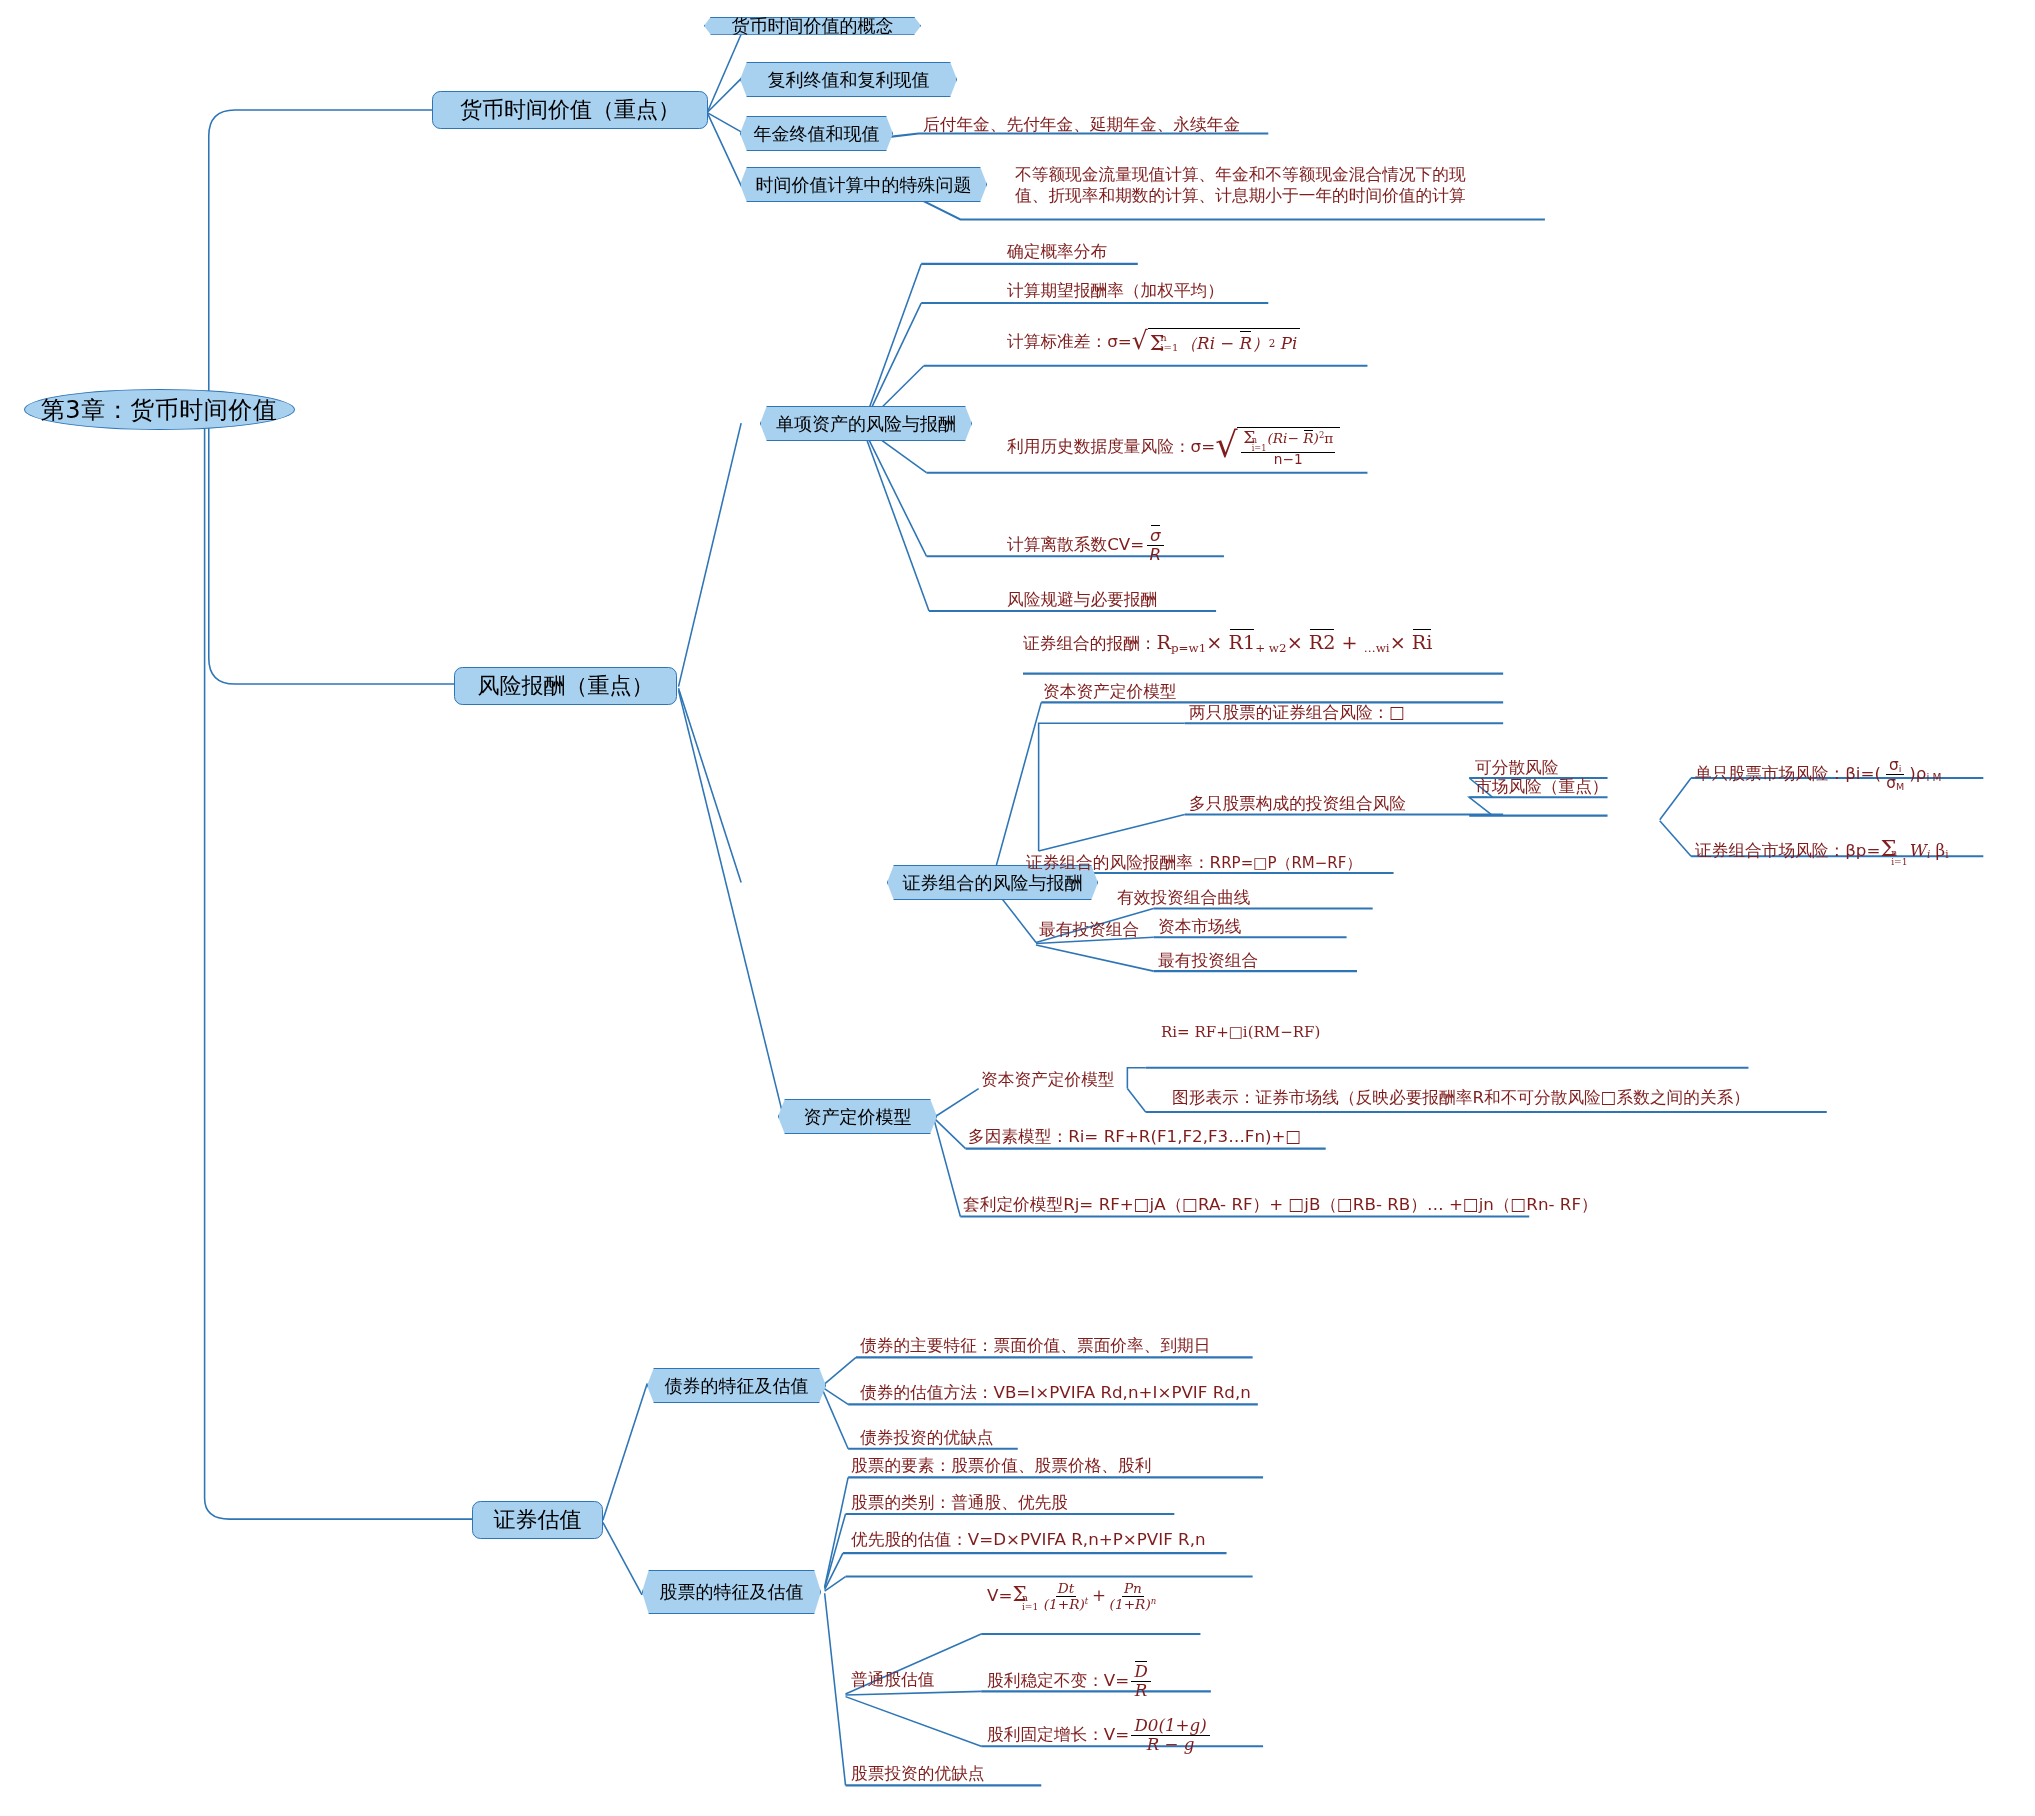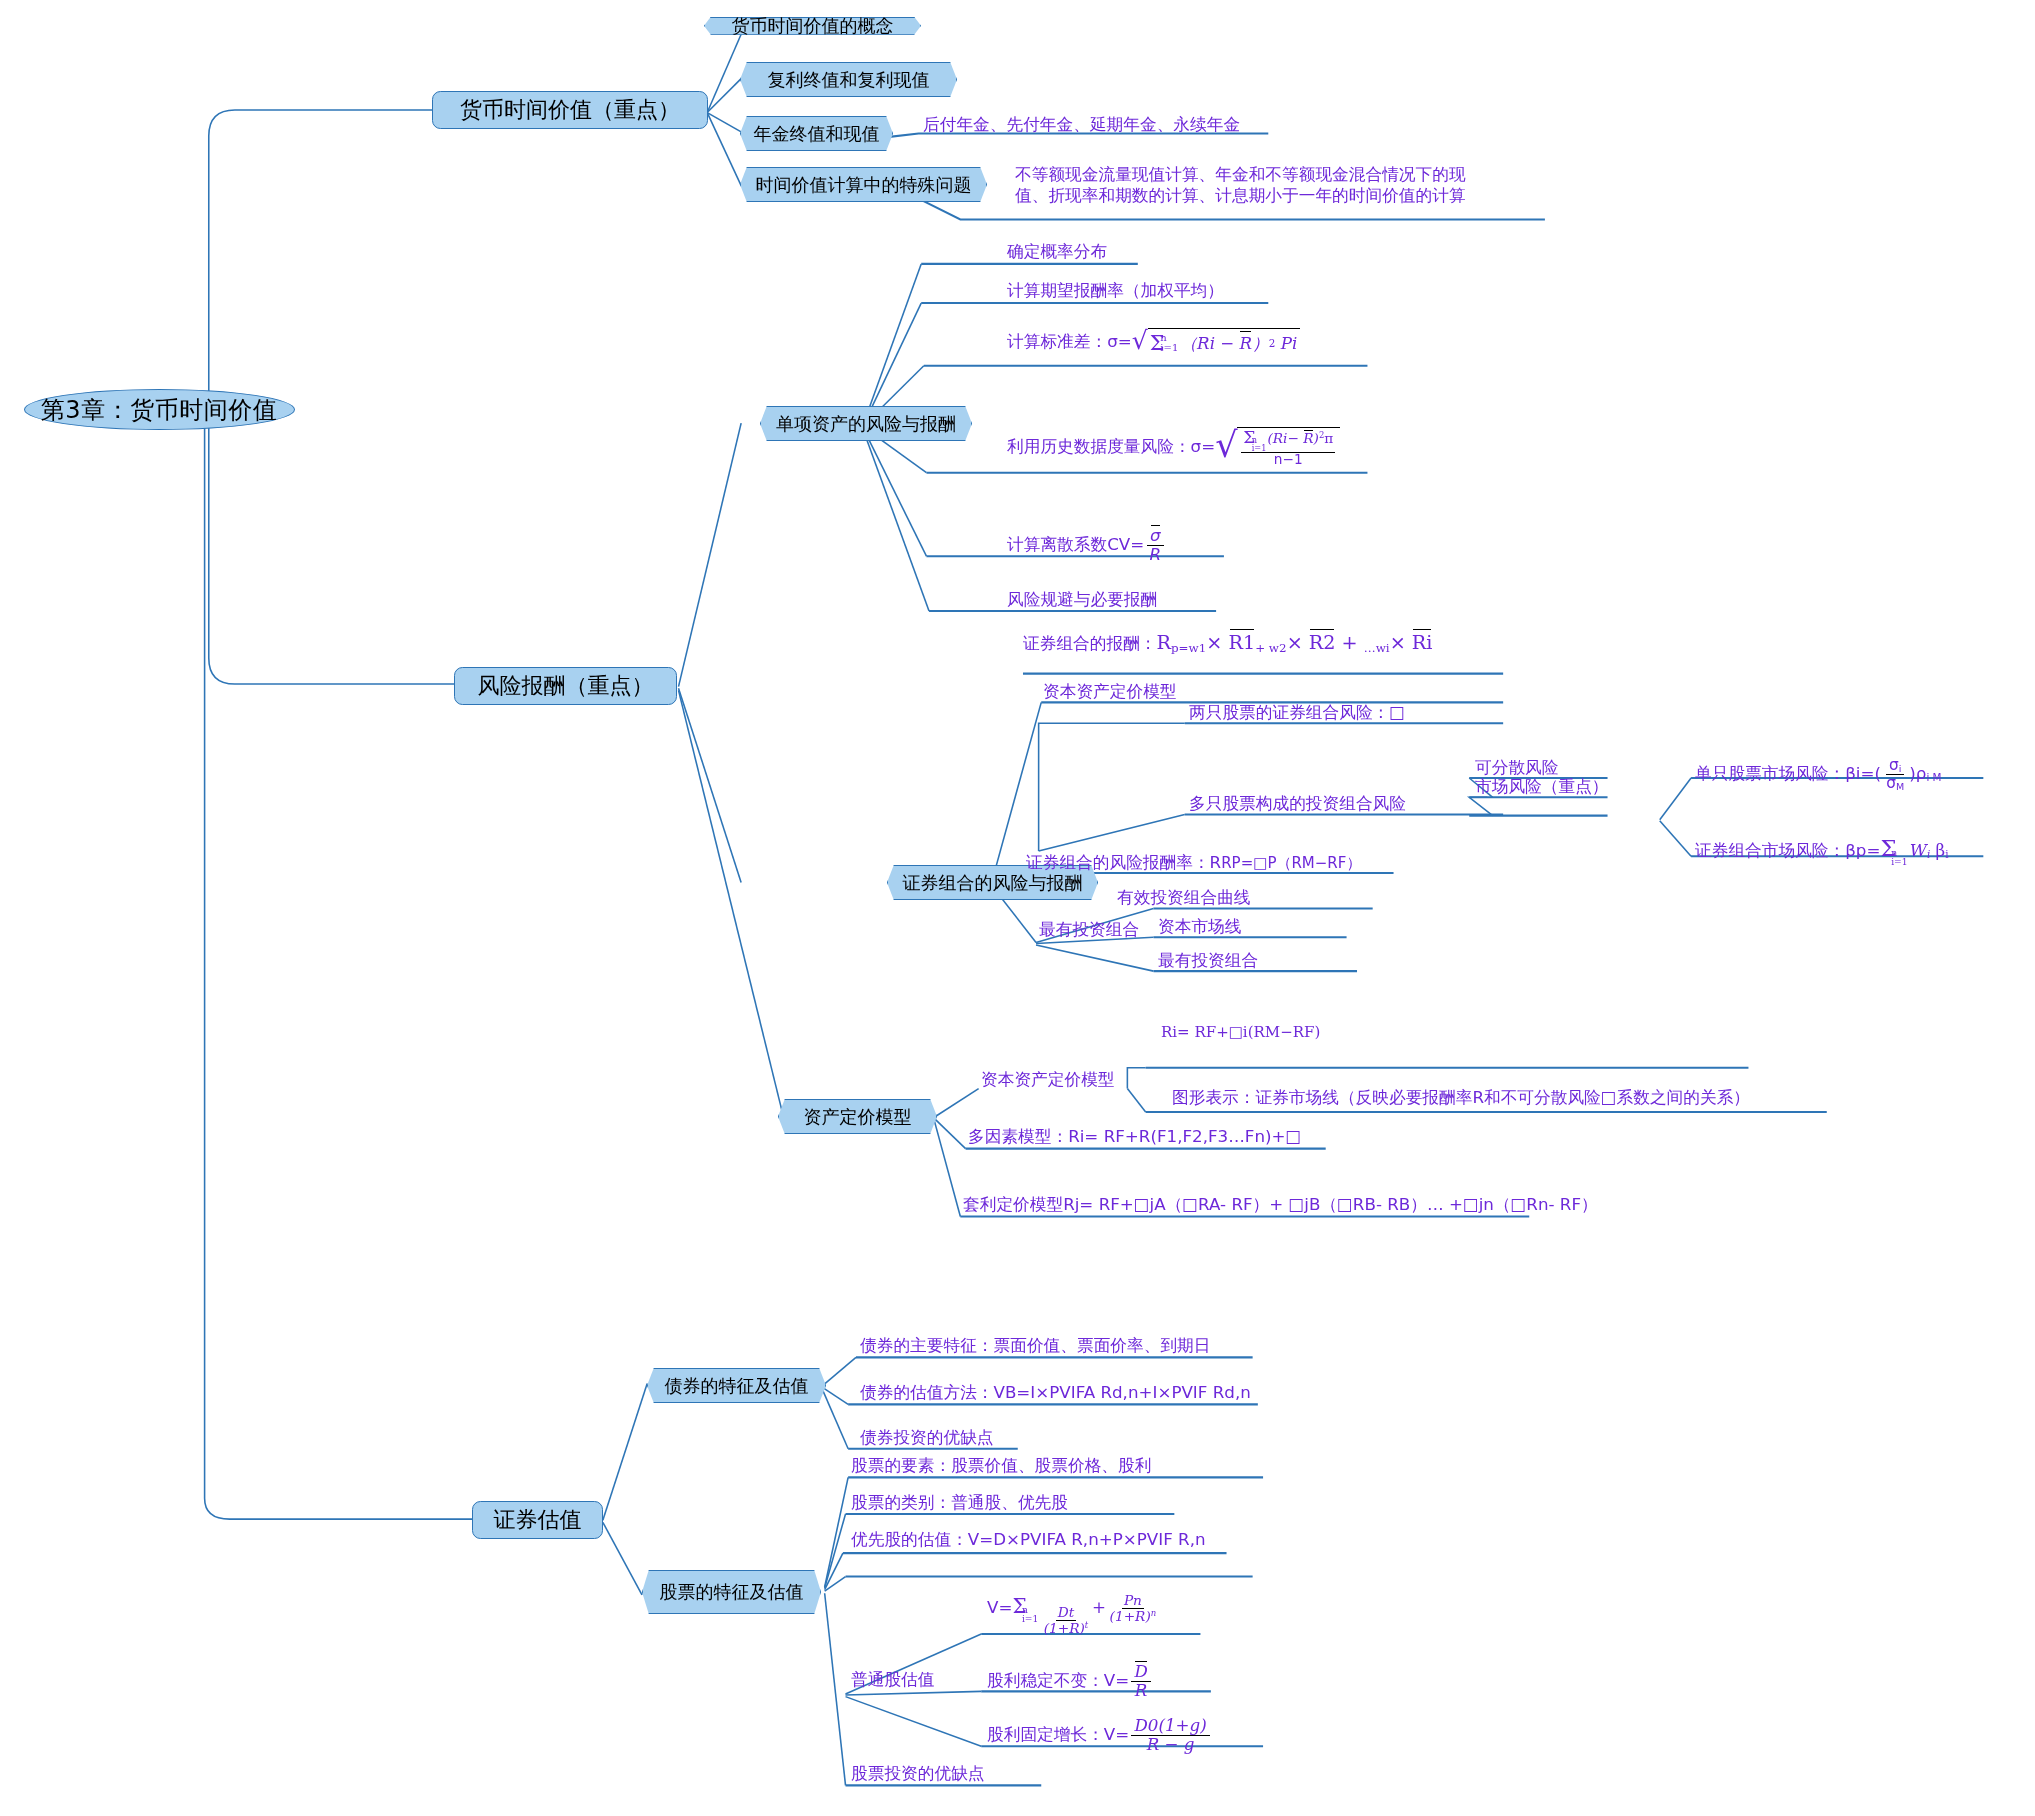--- a/index.html
+++ b/index.html
@@ -15,21 +15,21 @@
         font-size:24px;letter-spacing:0.5px;text-align:right;}
 
   .lvl1{background:#A8D1F0;border:1.6px solid #2E75B6;border-radius:8.4px;font-size:22px;}
   .hexwrap{position:absolute;}
   .hexwrap .inner{width:100%;height:100%;display:flex;align-items:center;justify-content:center;
         background:#A8D1F0;border:1px solid #2E75B6;
         clip-path:polygon(6.8px 0,calc(100% - 6.8px) 0,100% 50%,calc(100% - 6.8px) 100%,6.8px 100%,0 50%);
         font-size:18px;white-space:nowrap;}
 
   
-  .leaf{position:absolute;white-space:nowrap;color:#6d28d9;font-size:16.7px;line-height:1.25;}
+  .leaf{position:absolute;white-space:nowrap;color:#7f1d1d;font-size:16.7px;line-height:1.25;}
   .leaf .ul{display:block;}
 
   .small{font-size:15px;}
 
   sub{font-size:0.62em;vertical-align:-0.22em;}
   sup{font-size:0.62em;vertical-align:0.55em;}
 
   
   .frac{display:inline-flex;flex-direction:column;align-items:center;vertical-align:middle;
         margin:0 2.1px;line-height:1.05;}
@@ -363,21 +363,21 @@
   <div class="leaf" style="left:851px;top:1455px;">股票的要素：股票价值、股票价格、股利</div>
   <div class="leaf" style="left:851px;top:1492px;">股票的类别：普通股、优先股</div>
   <div class="leaf" style="left:851px;top:1529px;">优先股的估值：V=D×PVIFA R,n+P×PVIF R,n</div>
 
   <div class="leaf" style="left:851px;top:1669px;">普通股估值</div>
 
   <div class="leaf" style="left:987px;top:1582px;">
     <span>V=</span><span class="ser"><span class="bigsum" style="font-size:1.2em;">Σ</span><span style="display:inline-flex;flex-direction:column;font-size:0.55em;line-height:1;margin-left:-4.7px;margin-right:1.6px;">
           <span>n</span>
           <span>i=1</span>
-        </span><span class="fracNB" style="font-size:0.82em;margin-top:24px;">
+        </span><span class="fracNB" style="font-size:0.82em;">
           <span class="num ital">Dt</span>
           <span class="den ital">(1+R)<sup>t</sup></span>
         </span>+<span class="fracNB" style="font-size:0.82em;">
           <span class="num ital">Pn</span>
           <span class="den ital">(1+R)<sup>n</sup></span>
         </span></span>
   </div>
 
   <div class="leaf" style="left:987px;top:1663px;">
     <span>股利稳定不变：V=</span><span class="frac ser">

